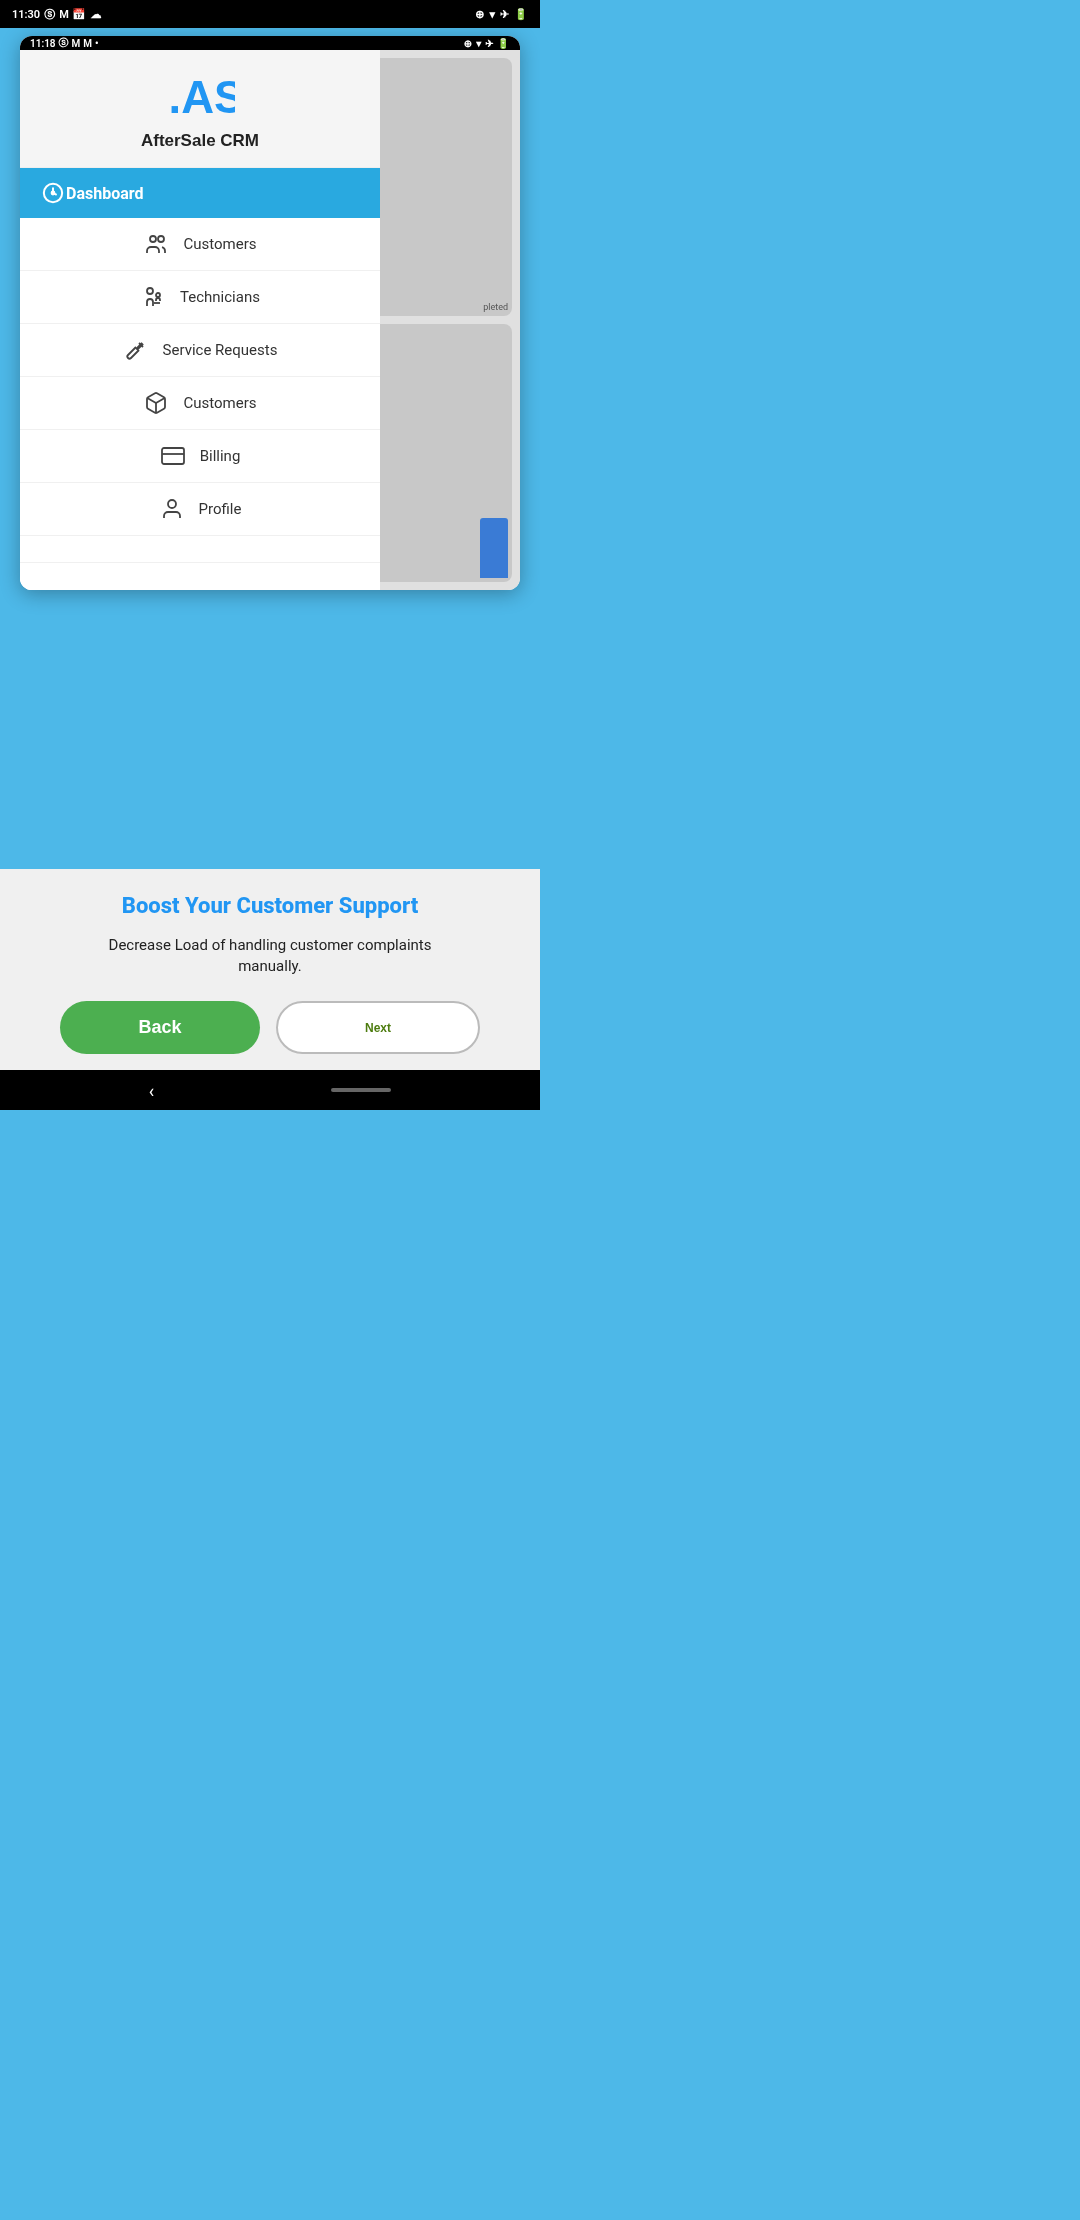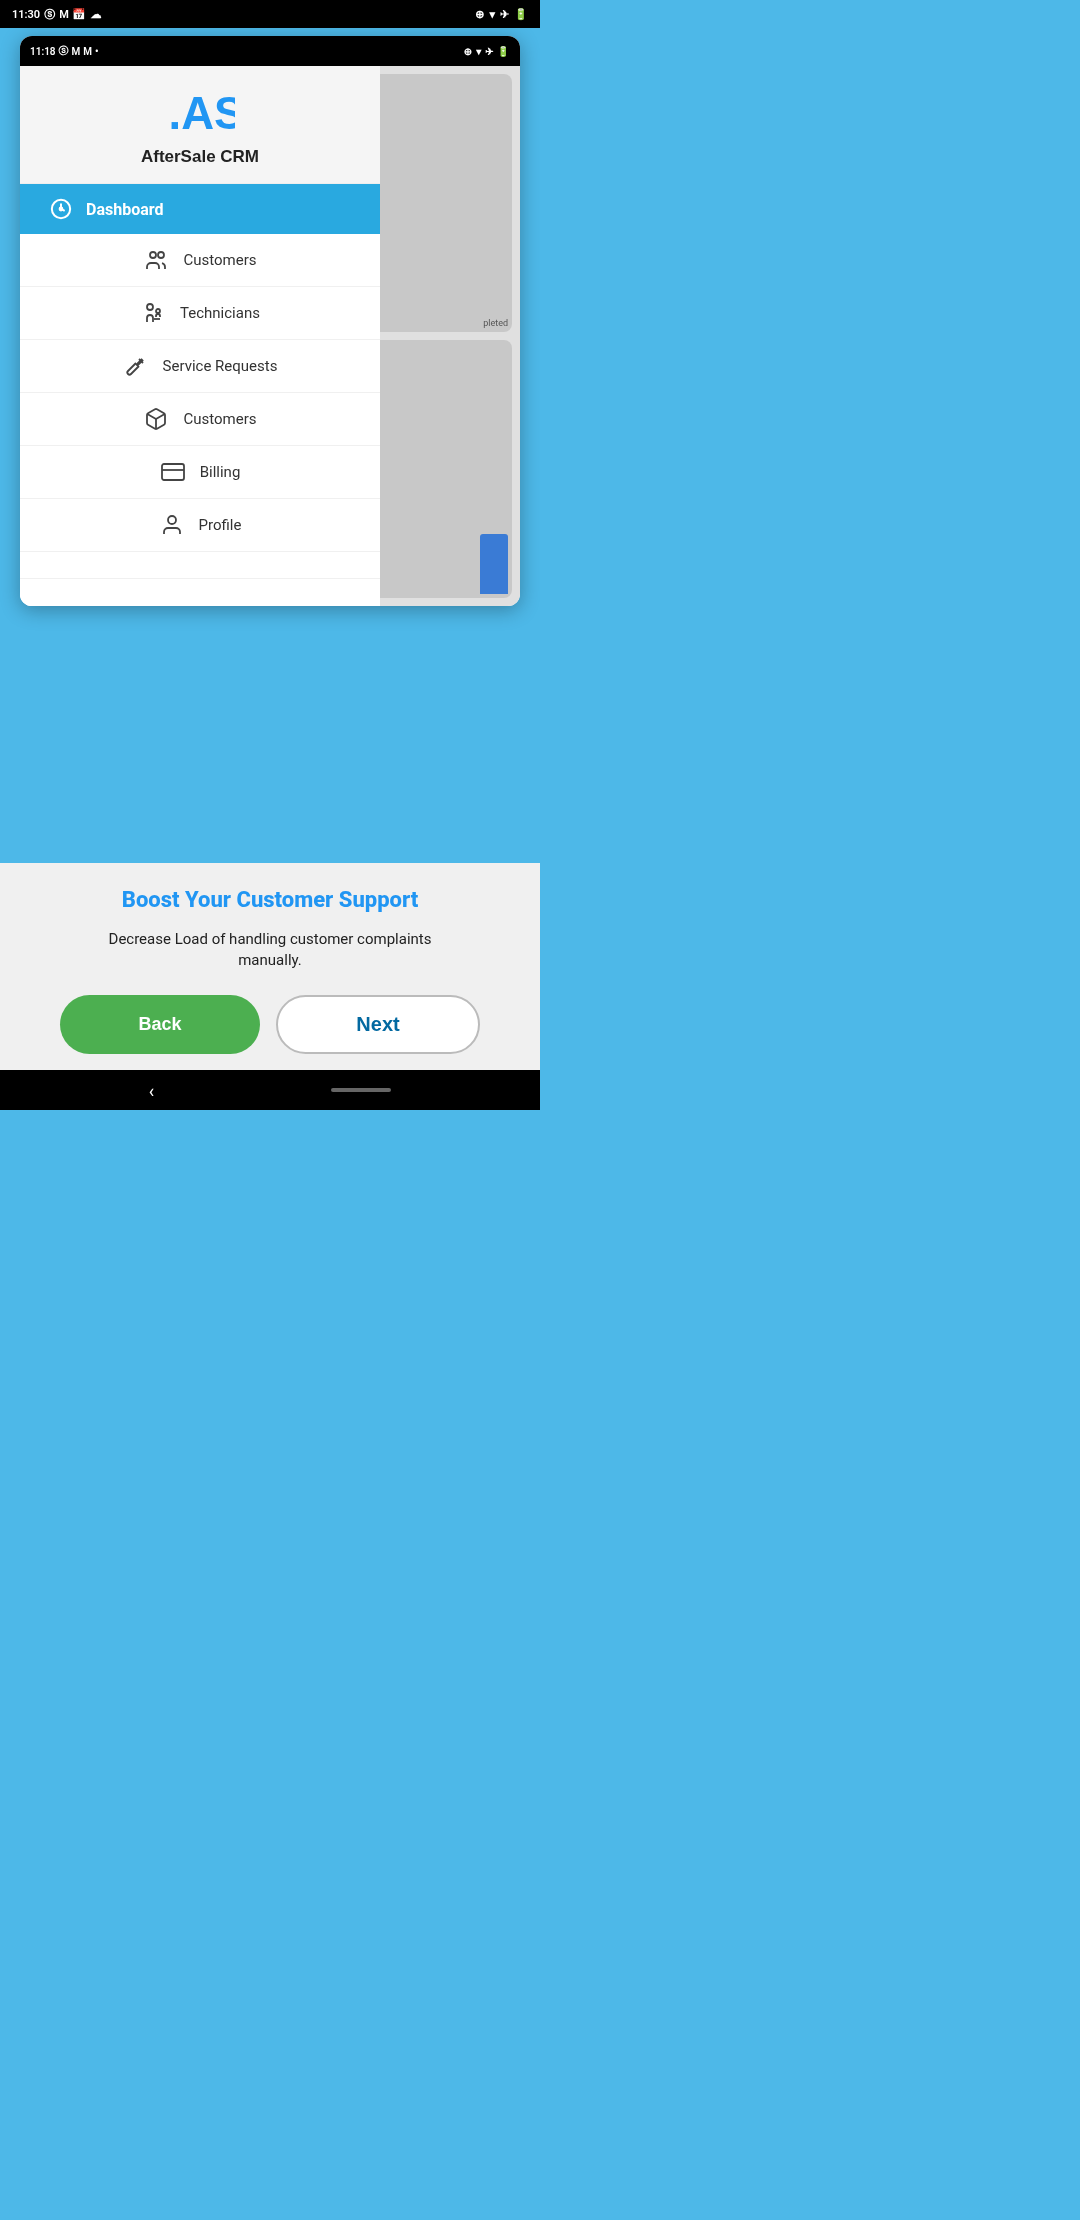--- a/index.html
+++ b/index.html
@@ -56,21 +56,21 @@
     .inner-status-bar {
       width: 100%;
       background: #000;
       color: #fff;
       font-size: 10px;
       font-weight: 600;
       padding: 3px 10px;
       display: flex;
       align-items: center;
       justify-content: space-between;
-      height: 30px;
+      height: 14px;
     }
     .inner-status-bar .left { display: flex; align-items: center; gap: 3px; }
     .inner-status-bar .right { display: flex; align-items: center; gap: 4px; }
 
     
     .app-content {
       display: flex;
       width: 100%;
       height: 540px;
       position: relative;
@@ -107,22 +107,21 @@
       color: #222;
       margin-top: 6px;
       font-family: Arial, sans-serif;
     }
 
     
     .drawer-dashboard {
       background: #29a9e0;
       display: flex;
       align-items: center;
-      padding: 12px 28px;
-      gap: 12px;
+      padding: 12px 20px;
     }
     .drawer-dashboard-label {
       color: #fff;
       font-size: 16px;
       font-weight: 700;
     }
 
     
     .drawer-items {
       flex: 1;
@@ -227,25 +226,25 @@
       border: none;
       border-radius: 40px;
       padding: 16px;
       font-size: 18px;
       font-weight: 700;
       cursor: pointer;
     }
     .btn-next {
       flex: 1;
       background: #fff;
-      color: #0369a1;
+      color: #4d7c0f;
       border: 2px solid #bbb;
       border-radius: 40px;
       padding: 16px;
-      font-size: 20px;
+      font-size: 12px;
       font-weight: 600;
       cursor: pointer;
     }
 
     
     .bottom-nav-bar {
       width: 100%;
       background: #000;
       height: 40px;
       display: flex;

